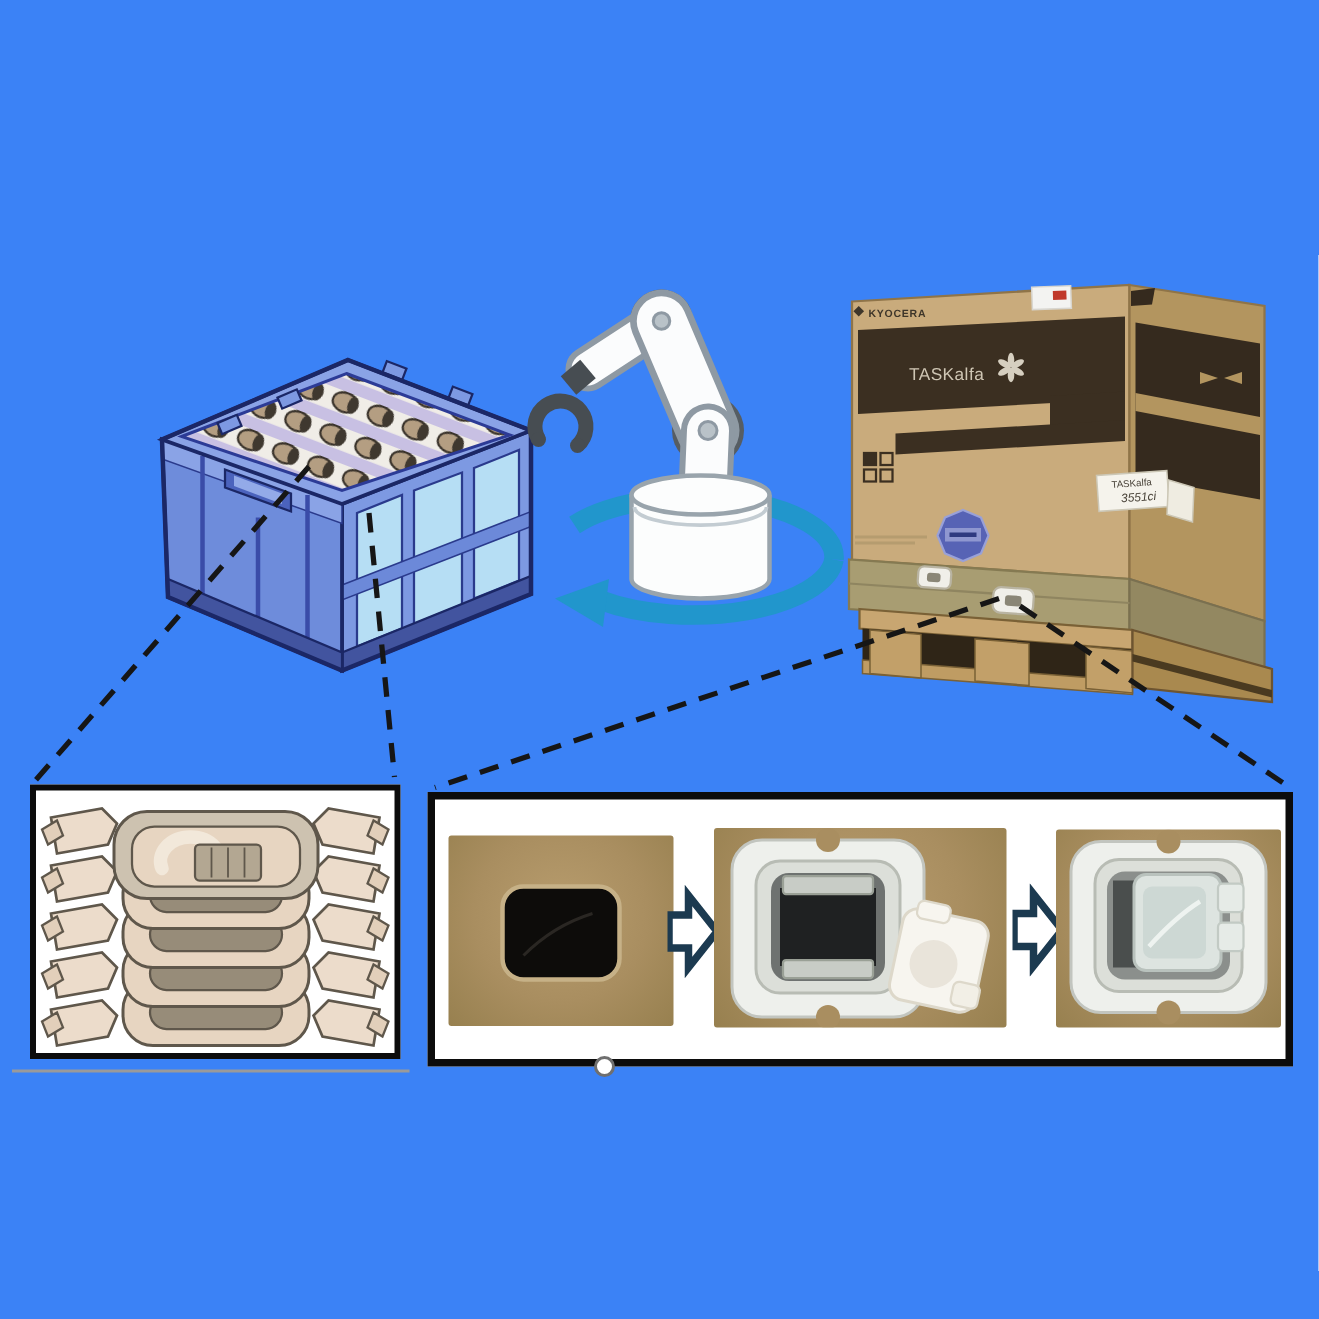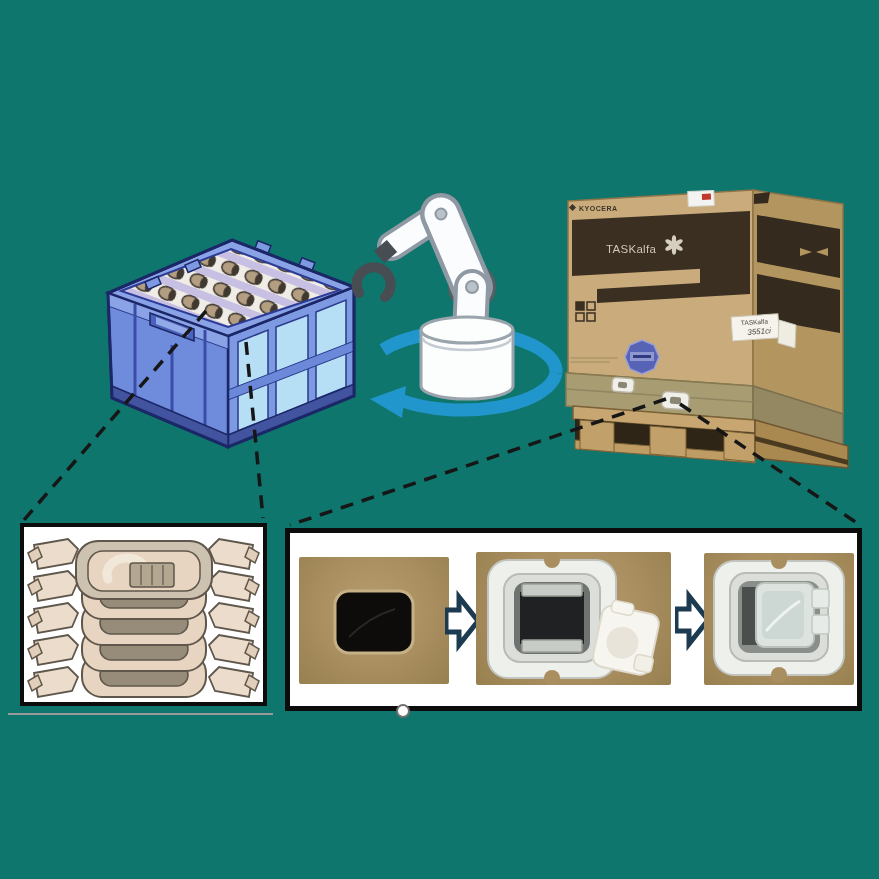--- a/index.html
+++ b/index.html
@@ -1,16 +1,16 @@
 <!DOCTYPE html>
 <html><head>
 <meta charset="utf-8">
 <style>
   html,body{margin:0;padding:0;background:#fff;}
-  .canvas{position:relative;width:879px;height:879px;background:#0f766e;overflow:hidden;
+  .canvas{position:relative;width:879px;height:879px;background:#3b82f6;overflow:hidden;
           font-family:"Liberation Sans",sans-serif;}
   .scene{position:absolute;left:0;top:0;}
   .detail-box{position:absolute;background:#fff;border:4px solid #0c0c0c;box-sizing:border-box;}
   #box-left{left:20px;top:523px;width:247px;height:183px;}
   #box-right{left:285px;top:528px;width:577px;height:183px;border-width:5px;}
   .photo{position:absolute;overflow:hidden;border-radius:2px;}
   .cardboard{background:radial-gradient(circle at 50% 42%, #b89d6e 0%, #a98e60 55%, #97804f 100%);}
   .photo svg{position:absolute;left:0;top:0;}
   .step-arrow{position:absolute;}
   .underline{position:absolute;left:8px;top:713px;width:265px;height:2px;background:#9a9a9a;}

